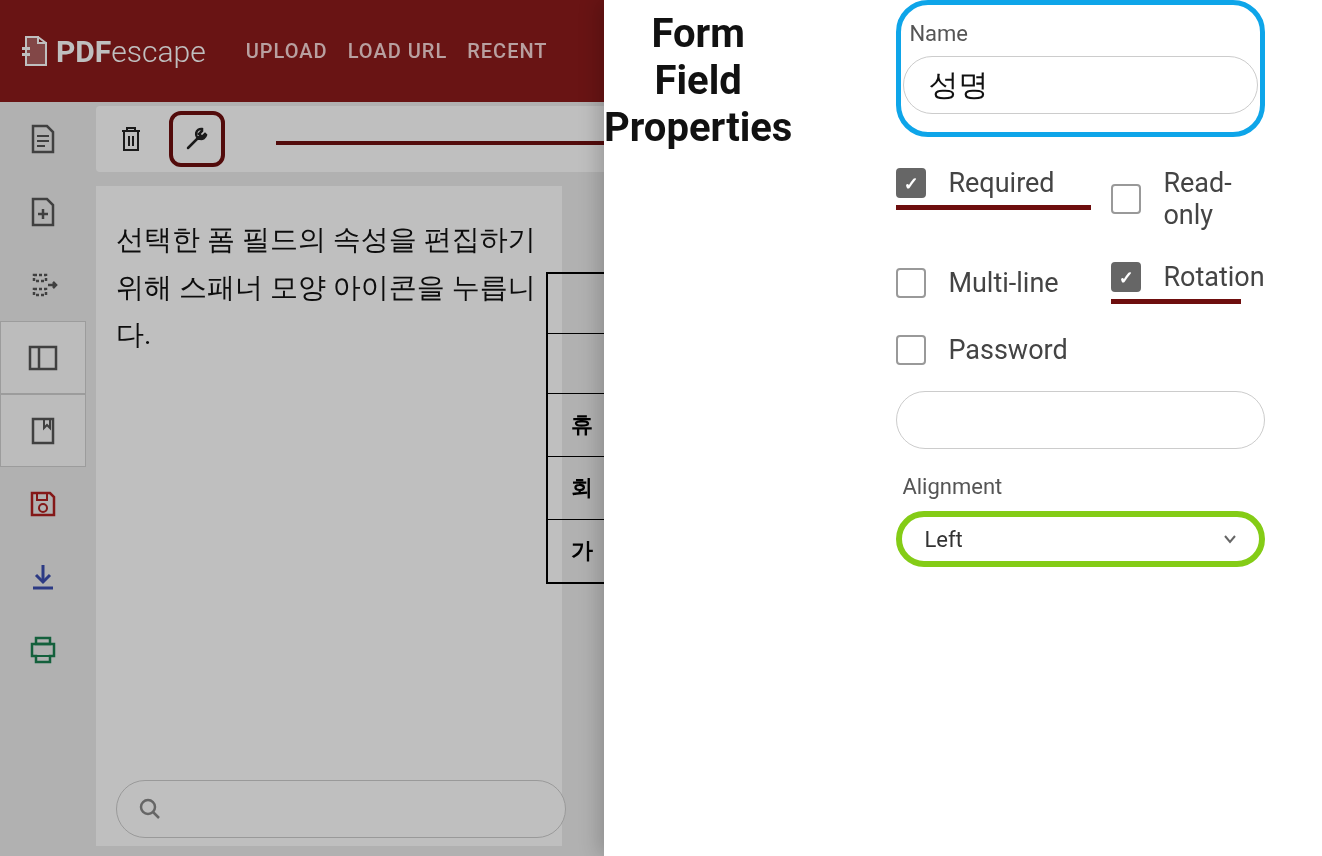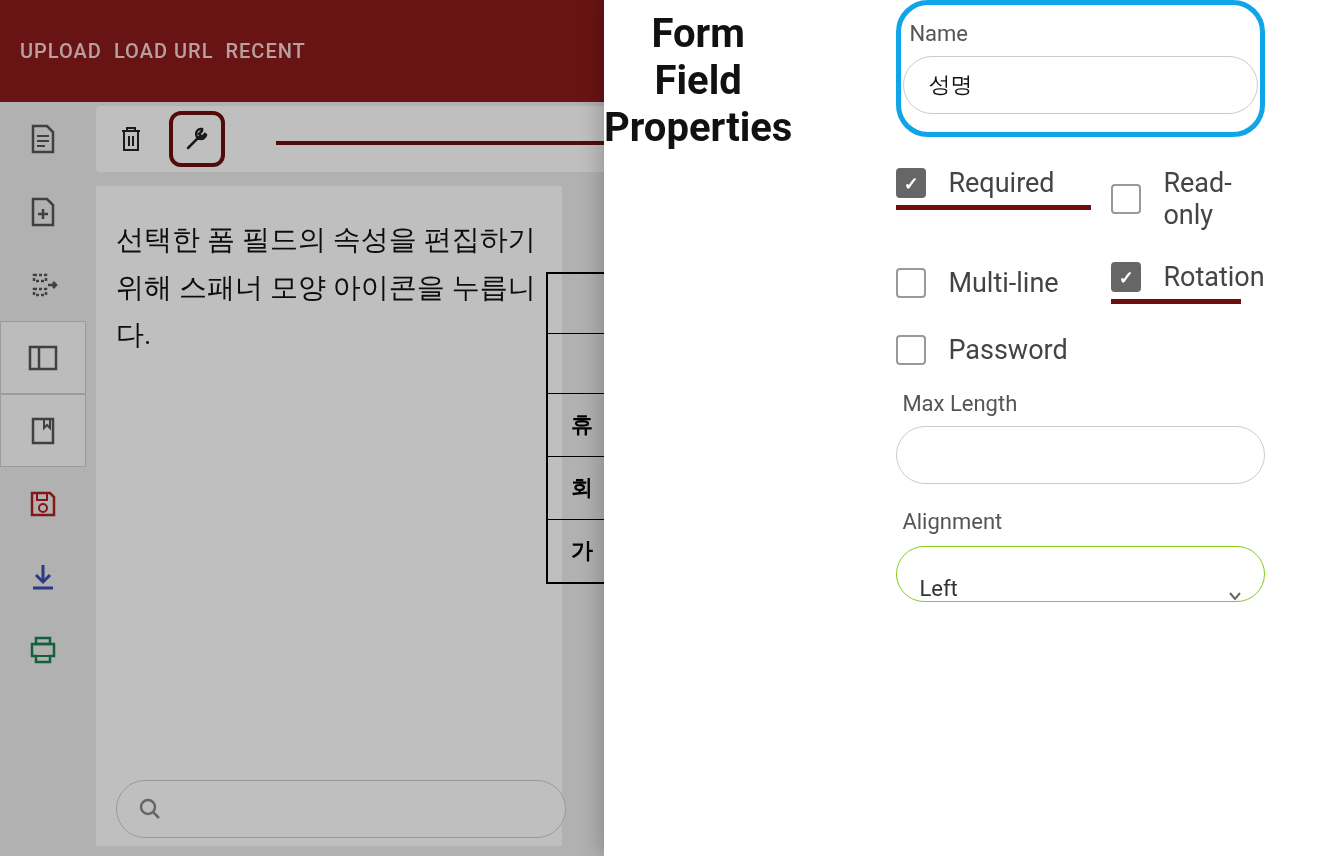--- a/index.html
+++ b/index.html
@@ -3,21 +3,21 @@
 <meta charset="utf-8">
 <style>
 *{margin:0;padding:0;box-sizing:border-box;font-family:-apple-system,BlinkMacSystemFont,"Segoe UI",Roboto,Arial,sans-serif}
 body{width:1322px;height:856px;overflow:hidden;position:relative;background:#fff}
 .app-bg{position:absolute;inset:0;filter:brightness(0.75)}
 .header{height:102px;background:#8c1a1a;display:flex;align-items:center;padding:0 20px;gap:40px}
 .logo{display:flex;align-items:center;color:#fff;gap:6px}
 .logo-icon{width:30px;height:36px;display:flex;align-items:center}
 .logo-text{font-size:30px;font-weight:300;letter-spacing:0}
 .logo-text b{font-weight:700}
-.nav{display:flex;gap:12px}
+.nav{display:flex;gap:20px}
 .nav-item{color:#f5d5d5;font-size:20px;font-weight:500;letter-spacing:1px}
 .main{display:flex;height:754px;background:#ececec}
 .sidebar{width:86px;background:#ececec;display:flex;flex-direction:column}
 .sb-item{height:73px;display:flex;align-items:center;justify-content:center;font-size:28px;color:#555}
 .sb-item.active{background:#fafafa;border:1px solid #d0d0d0}
 .sb-red{color:#b02020}
 .sb-green{color:#1a8050}
 .content{flex:1;background:#ececec;position:relative}
 .toolbar{position:absolute;top:4px;left:10px;height:66px;background:#fff;display:flex;align-items:center;padding:0 15px;gap:18px;border-radius:4px;width:1220px}
 .tool-btn{width:40px;height:40px;display:flex;align-items:center;justify-content:center;font-size:24px;color:#222}
@@ -29,42 +29,52 @@
 .doc-table{position:absolute;top:130px;left:65px;border:2px solid #000}
 .doc-table td{border:1px solid #000;padding:16px;font-size:22px;font-weight:700;text-align:center;height:60px}
 .doc-label{position:absolute;top:132px;left:60px;font-size:22px;font-weight:700}
 .search-bar{position:absolute;bottom:18px;left:30px;width:450px;height:58px;background:#fff;border:1px solid #ccc;border-radius:29px;display:flex;align-items:center;padding:0 22px}
 .search-icon{color:#888;font-size:24px}
 .modal{position:absolute;top:0;left:604px;width:722px;height:856px;background:#fff;box-shadow:-5px 0 20px rgba(0,0,0,0.2);z-index:100;display:flex;}
 .modal-title{font-size:40px;font-weight:700;text-align:center;padding:10px 0 30px;color:#111}
 .modal-body{padding:0 104px;flex:1}
 .name-section{border:5px solid #0ea5e9;border-radius:32px;padding:16px 2px 18px;margin-bottom:30px}
 .field-label{font-size:22px;color:#555;margin-bottom:10px;padding-left:6px}
-.text-input{width:100%;height:58px;border:1px solid #ccc;border-radius:29px;padding:0 24px;font-size:22px;color:#111}
+.text-input{width:100%;height:58px;border:1px solid #ccc;border-radius:29px;padding:0 24px;font-size:30px;color:#111}
 .checkbox-grid{display:grid;grid-template-columns:1fr 1fr;gap:30px 20px;margin-bottom:10px}
 .checkbox-item{display:flex;align-items:center;gap:22px}
 .cb{width:30px;height:30px;border:2px solid #999;border-radius:4px;display:flex;align-items:center;justify-content:center;flex-shrink:0}
 .cb.checked{background:#666;border-color:#666;color:#fff;font-size:18px;font-weight:700}
 .cb-label{font-size:27px;color:#444}
 .underline{height:5px;background:#6e0e0e;width:195px;margin-top:6px}
 .underline2{height:5px;background:#6e0e0e;width:130px;margin-top:6px}
 .maxlen-section{margin-top:25px}
 .select-row{display:flex;gap:40px;margin-top:25px}
 .select-col{flex:1}
-.select-box{width:100%;height:56px;border:1px solid #84cc16;border-radius:28px;padding:0 22px;display:flex;align-items:flex-end;justify-content:space-between;font-size:22px;color:#333;margin-top:12px}
+.select-box{width:100%;height:56px;border:6px solid #84cc16;border-radius:28px;padding:0 22px;display:flex;align-items:center;justify-content:space-between;font-size:22px;color:#333;margin-top:12px}
 .modal-footer{border-top:1px solid #ddd;padding:30px 0;display:flex;justify-content:center}
 .ok-wrap{border:5px solid #6e0e0e;border-radius:18px;padding:19px}
 .ok-btn{width:210px;height:48px;background:#777;border:none;border-radius:26px;color:#fff;font-size:19px;font-weight:700;letter-spacing:1px}
 svg{display:block}
 </style>
 </head>
 <body>
 
 <div class="app-bg">
   <div class="header">
+    <div class="logo">
+      <span class="logo-icon">
+        <svg width="30" height="36" viewBox="0 0 30 36">
+            <path d="M6 4 L18 4 L18 10 L26 10 L26 32 L6 32 Z M18 4 L26 10" fill="#fff" stroke="#fff" stroke-width="2" fill-opacity="0.3"></path>
+            <rect x="2" y="14" width="8" height="3" fill="#fff"></rect>
+            <rect x="2" y="20" width="8" height="3" fill="#fff"></rect>
+          </svg>
+      </span>
+      <span class="logo-text"><b>PDF</b><span>escape</span></span>
+    </div>
     <div class="nav">
       <span class="nav-item">UPLOAD</span>
       <span class="nav-item">LOAD URL</span>
       <span class="nav-item">RECENT</span>
     </div>
   </div>
 
   <div class="main">
     <div class="sidebar">
       <div class="sb-item">
@@ -208,21 +218,20 @@
         </div>
         <div class="underline2"></div>
       </div>
       <div class="checkbox-item">
         <div class="cb"></div>
         <span class="cb-label">Password</span>
       </div>
     </div>
 
     <div class="maxlen-section">
-      <div class="field-label">Max Length</div>
       <input class="text-input" value="" style="">
     </div>
 
     <div class="select-row">
       <div class="select-col">
         <div class="field-label">Alignment</div>
         <div class="select-box">
           <span>Left</span>
           <span>
               <svg width="14" height="10" viewBox="0 0 14 10">

